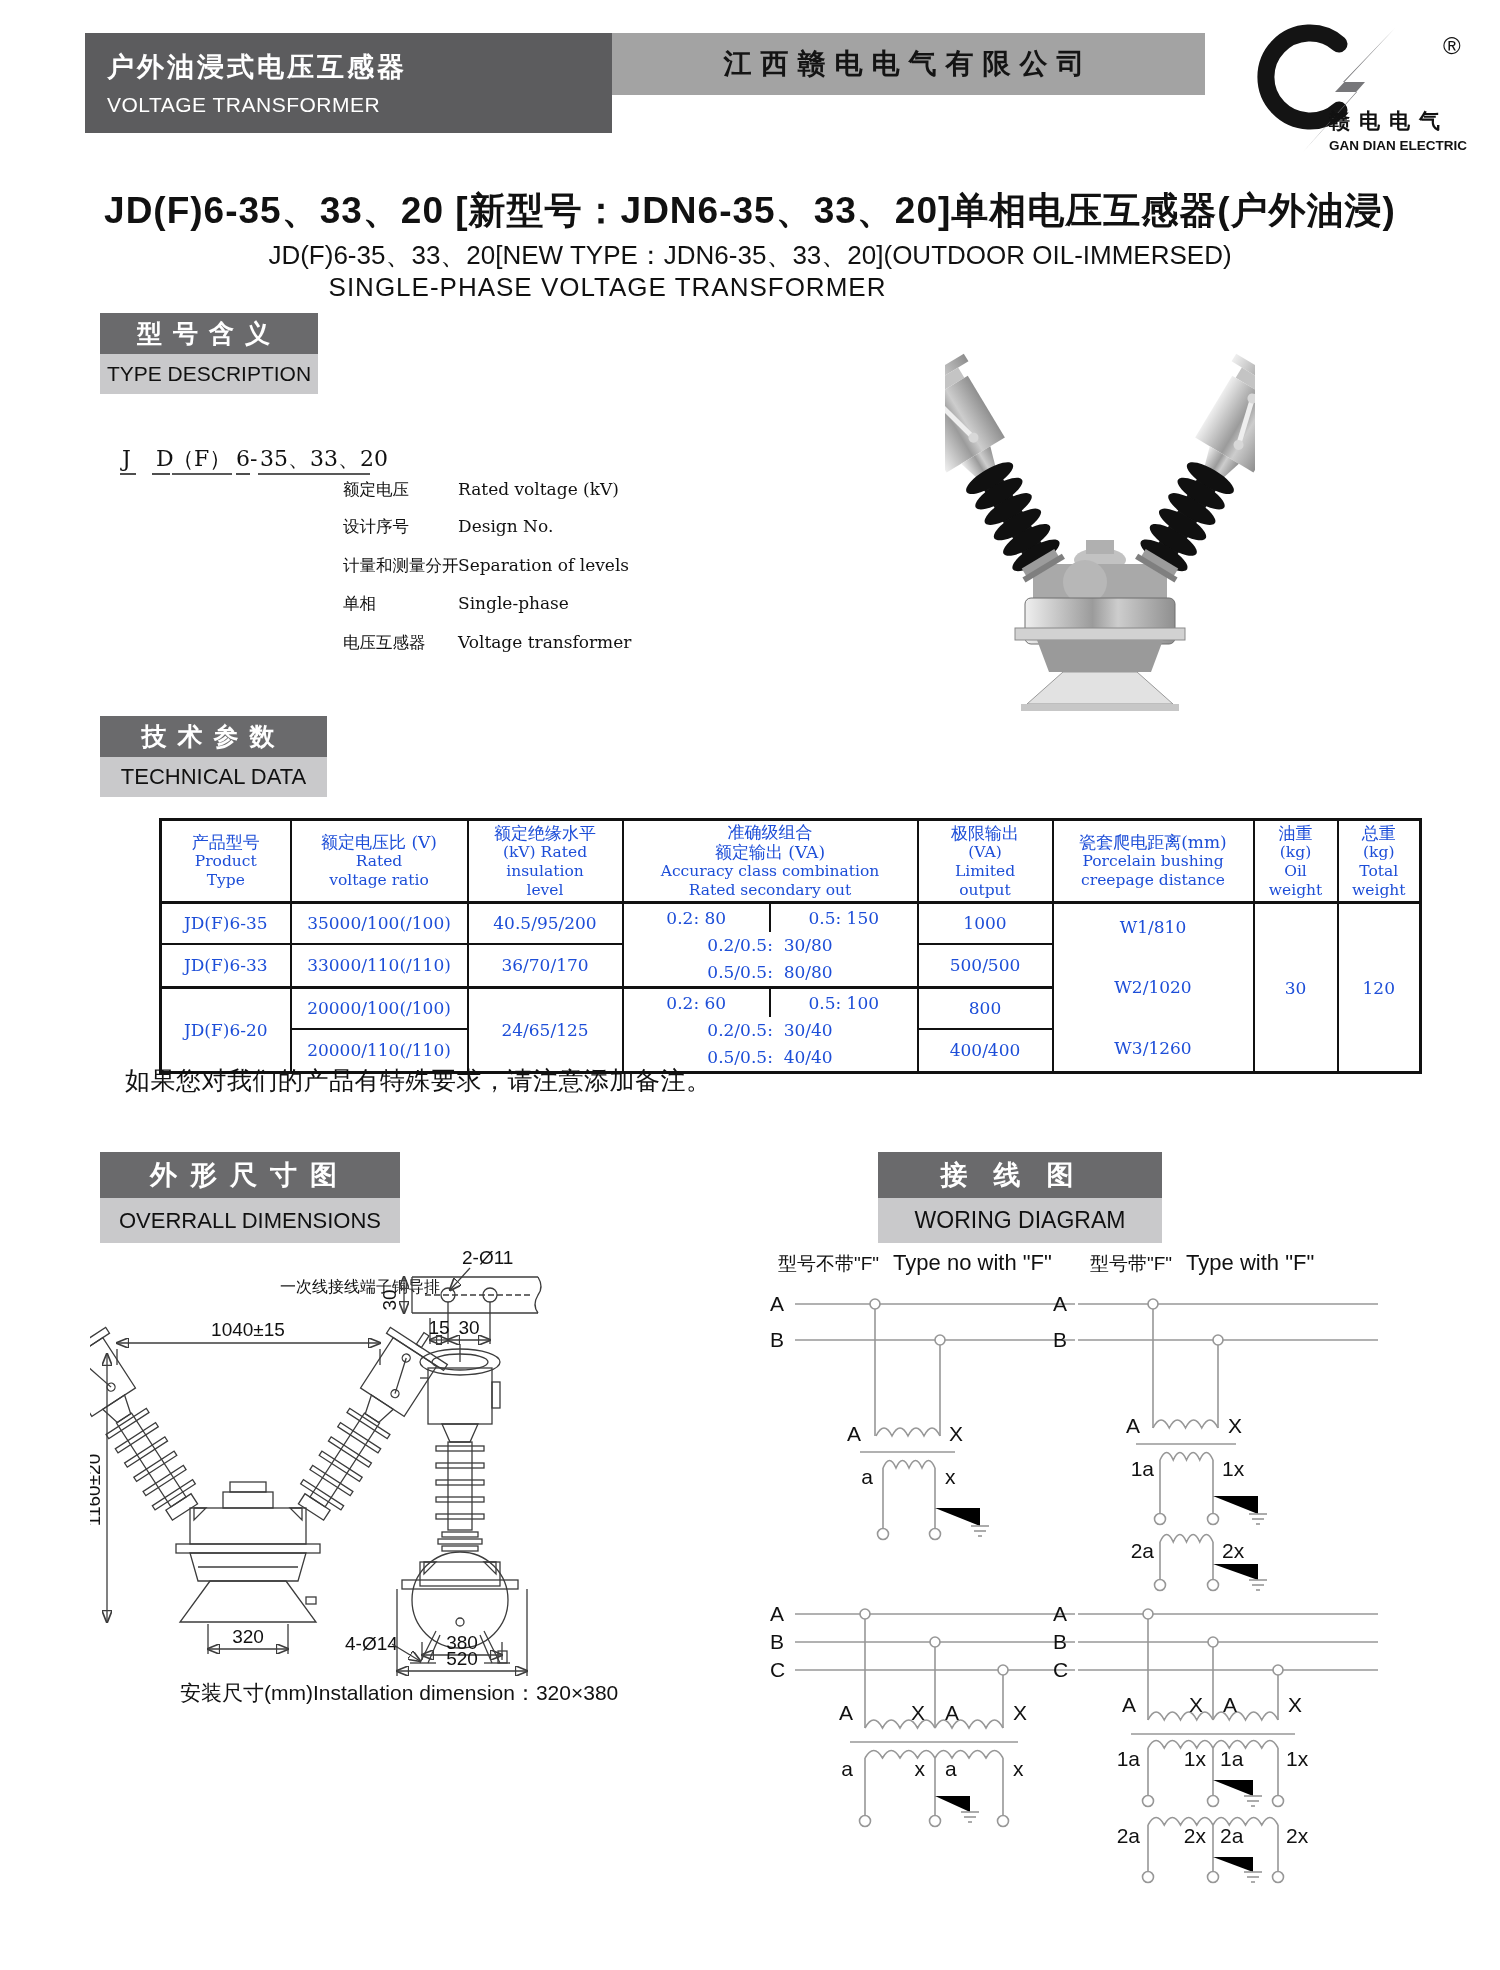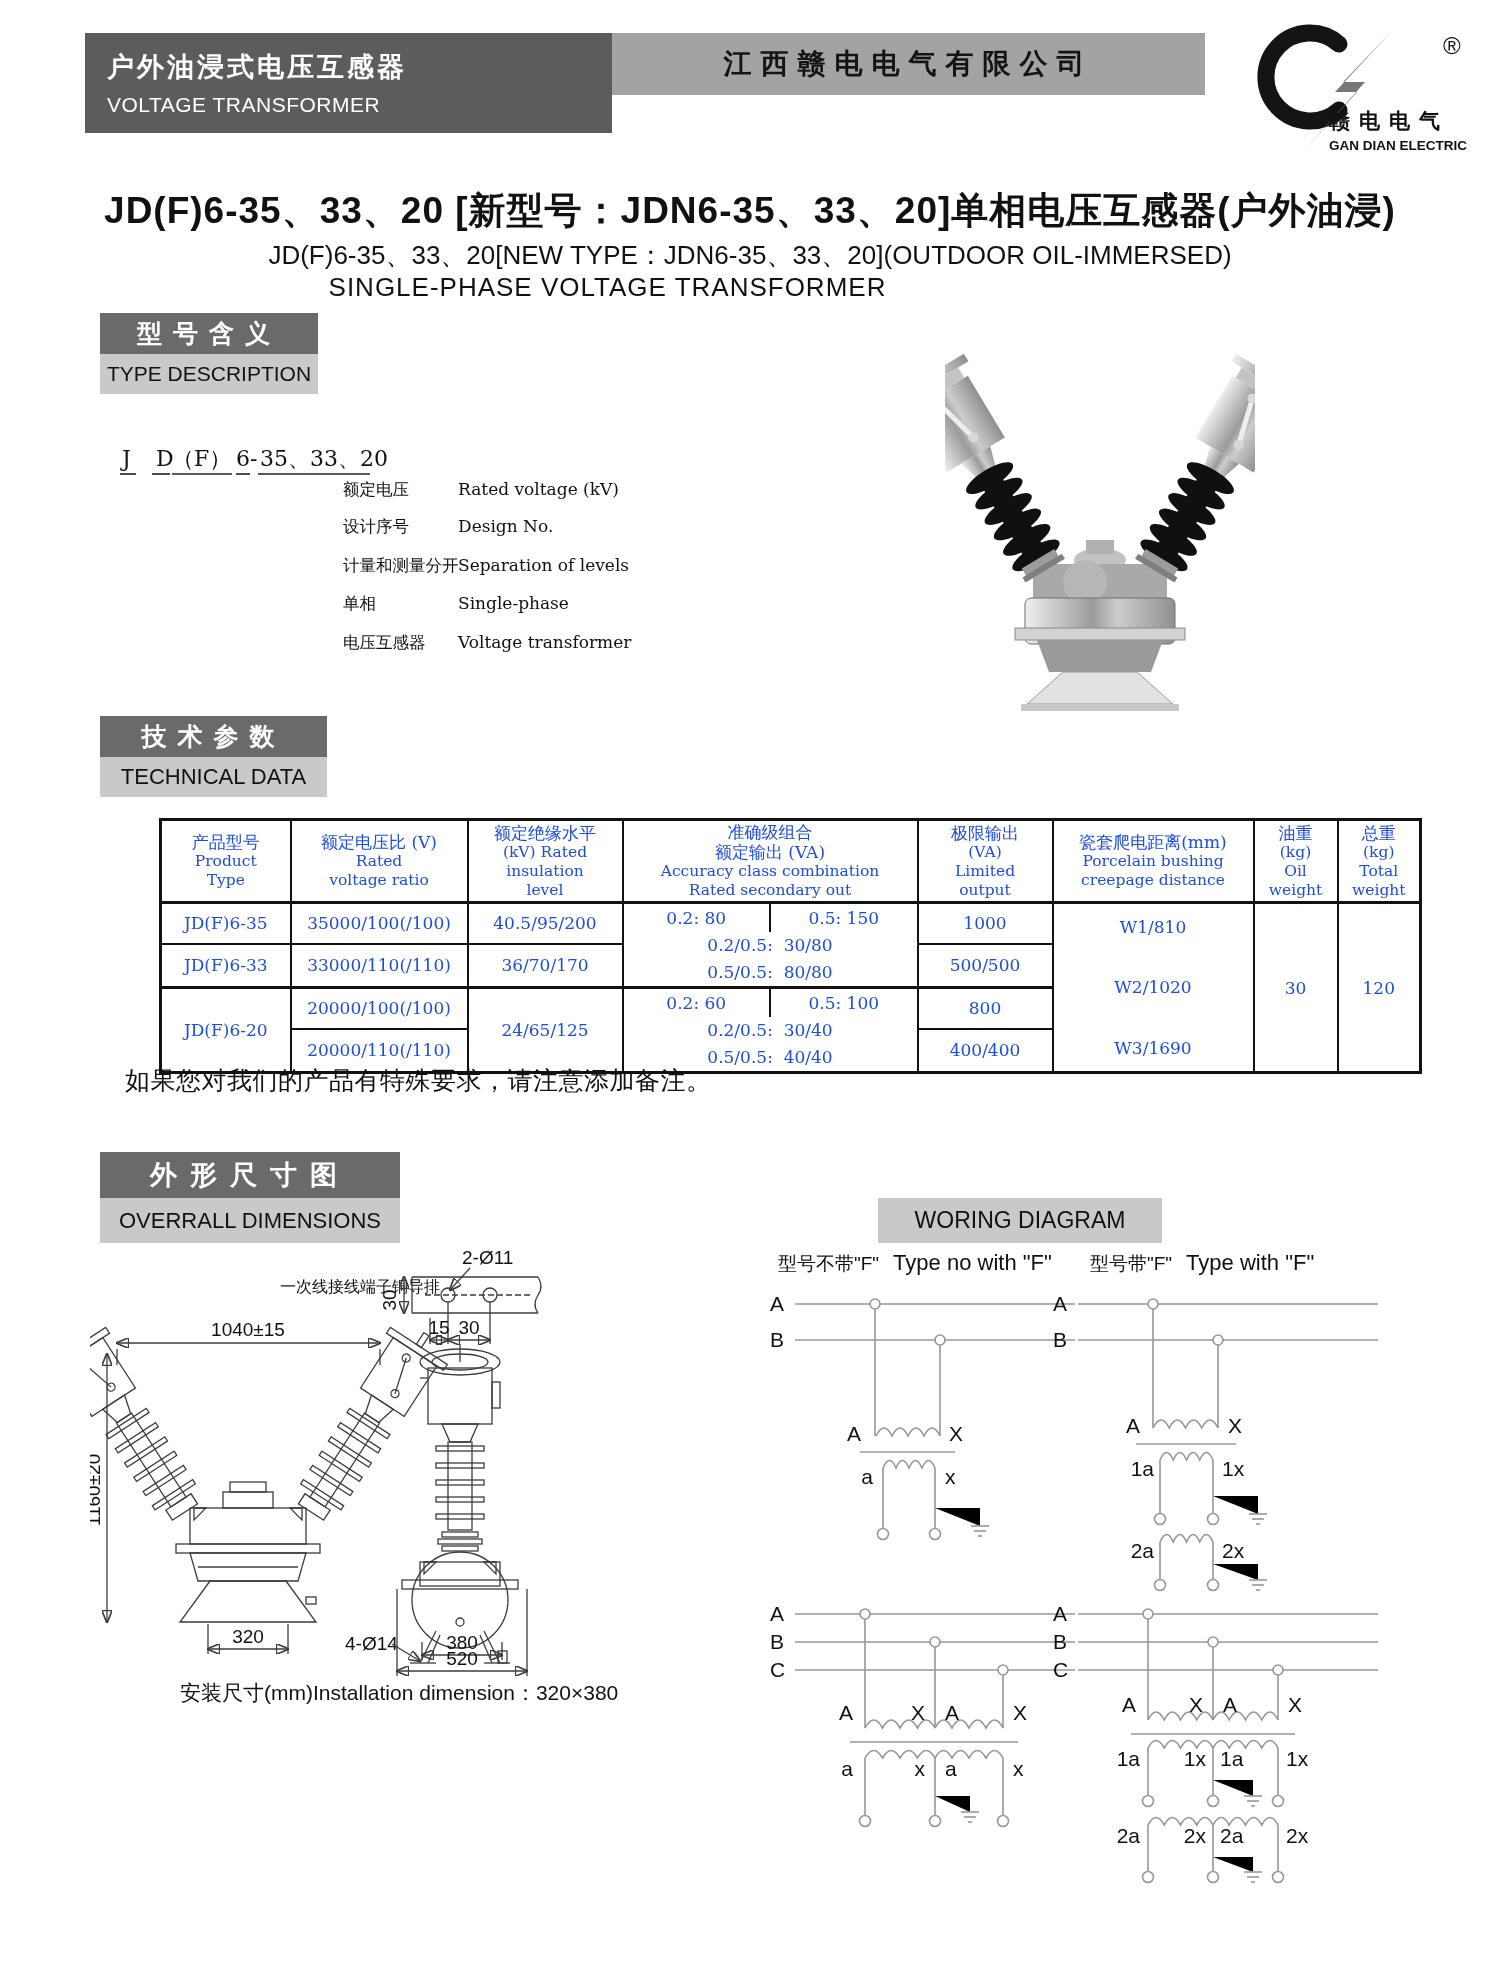--- a/index.html
+++ b/index.html
@@ -103,20 +103,21 @@
   <div class="abs title1">JD(F)6-35、33、20 [新型号：JDN6-35、33、20]单相电压互感器(户外油浸)</div>
   <div class="abs title2">JD(F)6-35、33、20[NEW TYPE：JDN6-35、33、20](OUTDOOR OIL-IMMERSED)</div>
   <div class="abs title3">SINGLE-PHASE VOLTAGE TRANSFORMER</div>
 
   <div class="abs sec-dark sec-type-d">型号含义</div>
   <div class="abs sec-light sec-type-l">TYPE DESCRIPTION</div>
   <div class="abs sec-dark sec-tech-d">技术参数</div>
   <div class="abs sec-light sec-tech-l">TECHNICAL DATA</div>
   <div class="abs sec-dark sec-dims-d">外形尺寸图</div>
   <div class="abs sec-light sec-dims-l">OVERRALL DIMENSIONS</div>
+  <div class="abs sec-dark sec-wir-d">接线图</div>
   <div class="abs sec-light sec-wir-l">WORING DIAGRAM</div>
 
   <svg class="abs td-svg" style="left:108px;top:438px;" width="660" height="235" viewBox="0 0 660 235">
     <text class="code-t" x="14" y="28">J</text>
     <text class="code-t" x="48" y="28">D</text>
     <text class="code-t" x="64" y="28">（F）</text>
     <text class="code-t" x="128" y="28">6</text>
     <text class="code-t" x="142" y="28">-</text>
     <text class="code-t" x="152" y="28">35、33、20</text>
     <line x1="12" y1="36" x2="28" y2="36"></line>
@@ -276,21 +277,21 @@
             <span class="acc-r">0.5: 150</span>
           </div>
           <div class="acc-line">0.2/0.5:&nbsp;&nbsp;30/80</div>
           <div class="acc-line">0.5/0.5:&nbsp;&nbsp;80/80</div>
         </td>
         <td class="nb">1000</td>
         <td rowspan="4">
           <div class="creep">
             <div>W1/810</div>
             <div>W2/1020</div>
-            <div>W3/1690</div>
+            <div>W3/1260</div>
           </div>
         </td>
         <td rowspan="4">30</td>
         <td rowspan="4">120</td>
       </tr>
       <tr class="r2">
         <td class="bb3">JD(F)6-33</td>
         <td class="bb3">33000/110(/110)</td>
         <td class="bb3">36/70/170</td>
         <td class="bb3 nt">500/500</td>

